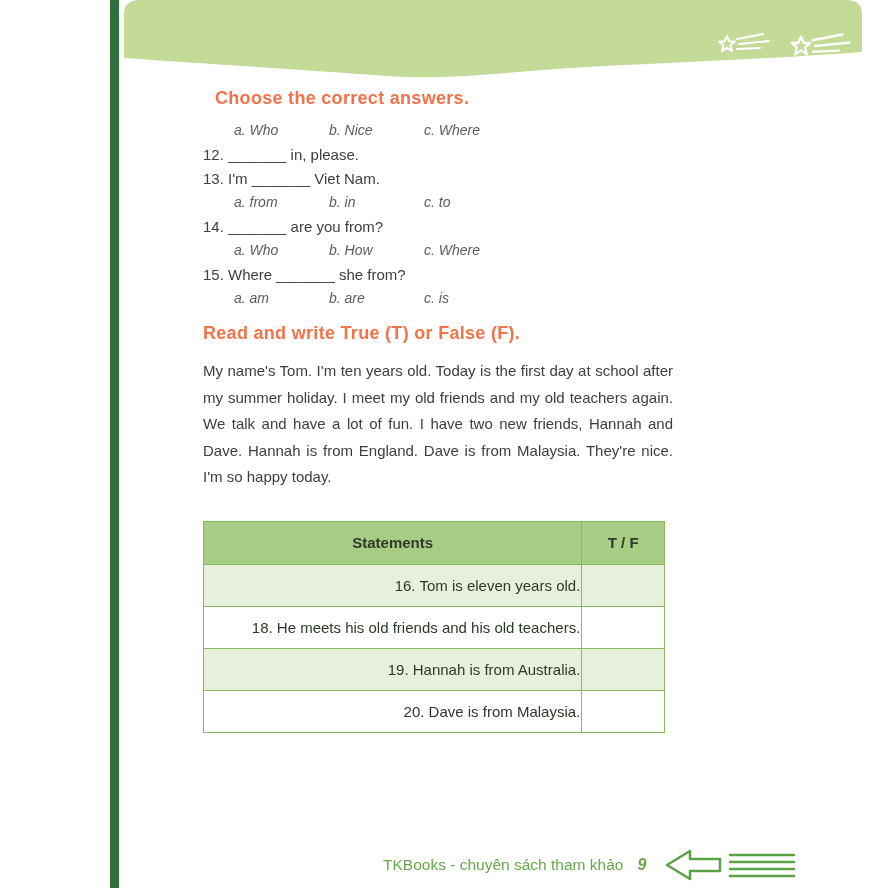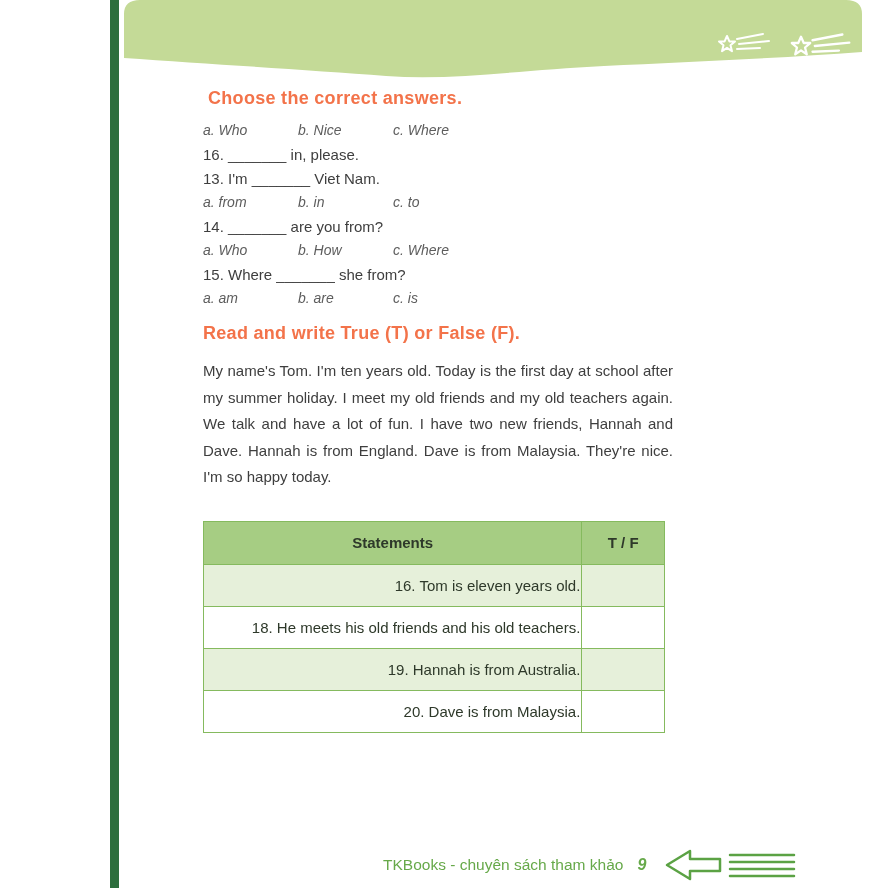--- a/index.html
+++ b/index.html
@@ -13,26 +13,26 @@
     background:#2d6e3d;
   }
   .band-wrap { position:absolute; left:124px; top:0; width:738px; height:90px; }
   .band-wrap svg { display:block; }
   .stars { position:absolute; left:585px; top:18px; }
 
   .content { position:absolute; left:203px; top:88px; width:470px; }
 
   .section-title {
     font-size:18px; font-weight:700; color:#f3734a;
-    letter-spacing:.3px; margin:0 0 10px 5px;
+    letter-spacing:.3px; margin:0 0 10px 12px;
   }
   .title2 { margin:12px 0 14px 0; }
 
   .q-text { font-size:15px; color:#3e3e3e; height:24px; line-height:24px; }
-  .q-options { height:24px; line-height:22px; font-size:14px; font-style:italic; color:#5d5d5d; }
+  .q-options { height:24px; line-height:22px; font-size:14px; font-style:italic; color:#5d5d5d;margin-left:31px; }
   .opt { display:inline-block; width:95px; }
 
   .passage {
     font-size:15px; line-height:26.5px; color:#3e3e3e;
     text-align:justify; margin:0 0 30px 0;
   }
 
   table.tf-table { border-collapse:collapse; width:462px; }
   .tf-table th, .tf-table td { border:1px solid #85ba5e; font-size:15px; color:#2e392a; }
   .tf-table th { background:#a6cd83; height:40px; font-weight:700; text-align:center; }
@@ -84,21 +84,21 @@
 
   <h1 class="section-title">Choose the correct answers.</h1>
 
   <div>
     <div class="question">
       <div class="q-options">
         <span class="opt">a. Who</span><span class="opt">b. Nice</span><span class="opt">c. Where</span>
       </div>
     </div>
     <div class="question">
-      <div class="q-text">16. _______ in, please.</div>
+      <div class="q-text">12. _______ in, please.</div>
     </div>
     <div class="question">
       <div class="q-text">13. I'm _______ Viet Nam.</div>
       <div class="q-options">
         <span class="opt">a. from</span><span class="opt">b. in</span><span class="opt">c. to</span>
       </div>
     </div>
     <div class="question">
       <div class="q-text">14. _______ are you from?</div>
       <div class="q-options">

